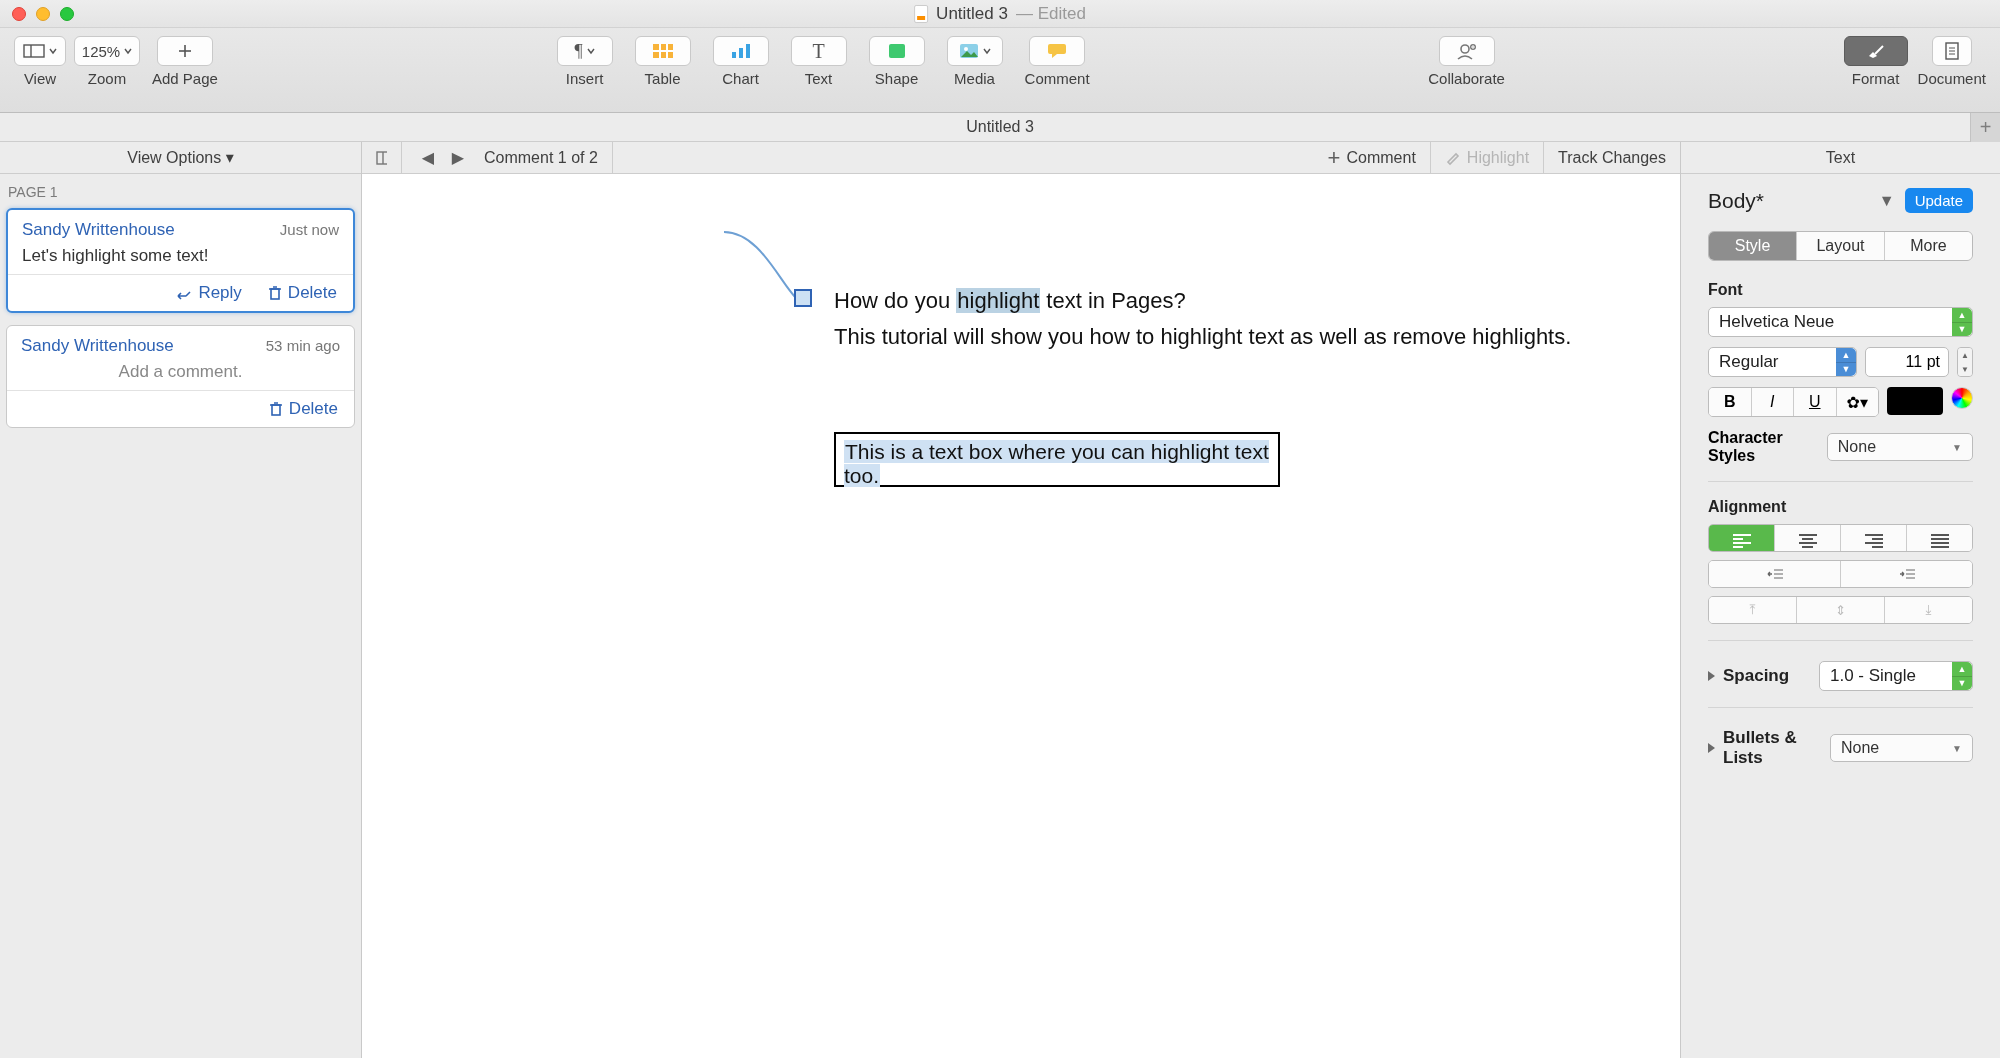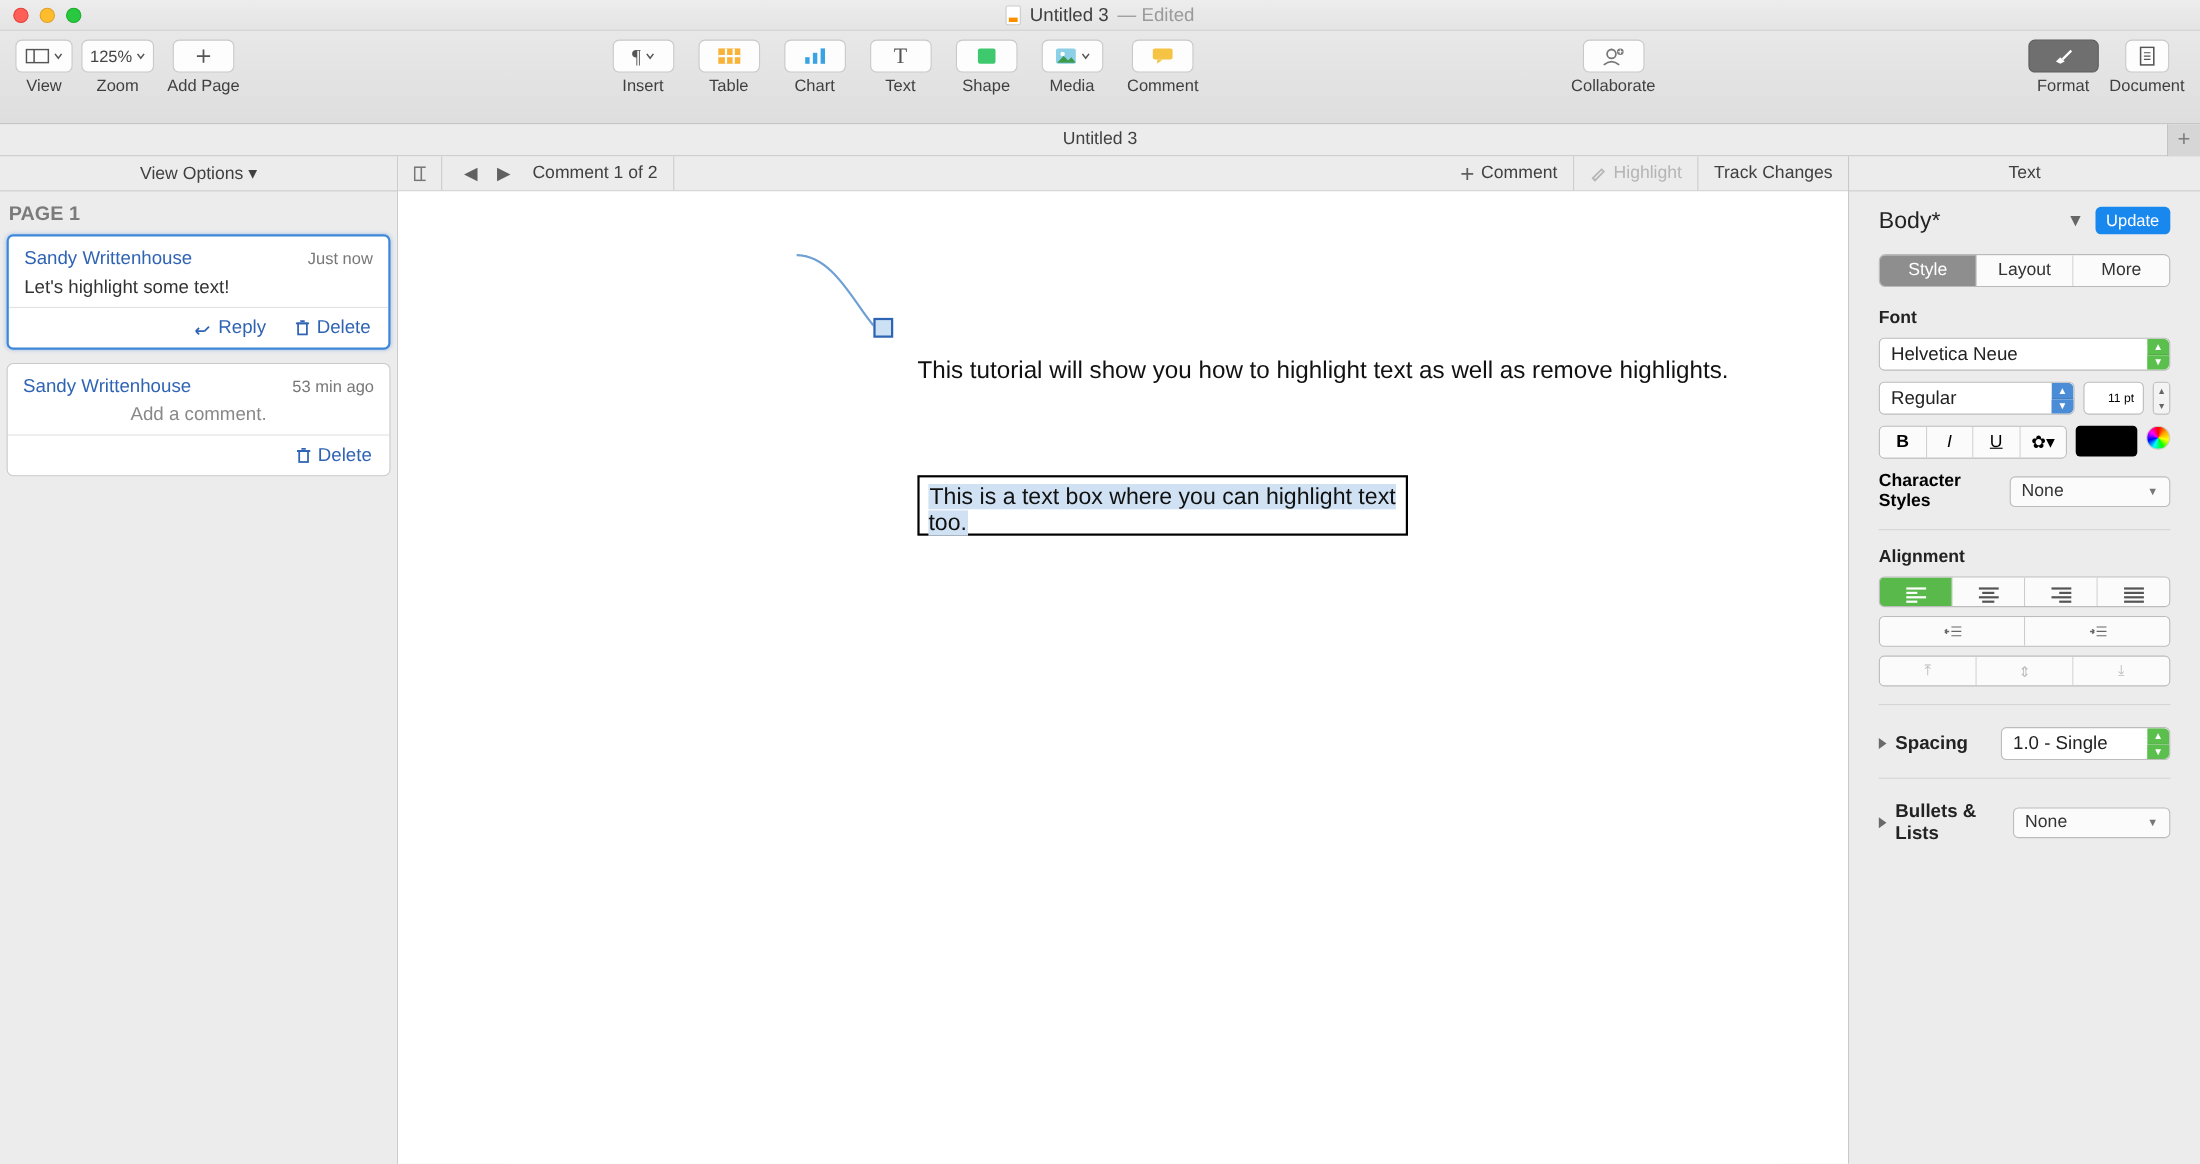--- a/index.html
+++ b/index.html
@@ -28,21 +28,21 @@
 
 .doc-title-bar { height: 29px; background: #ececec; border-bottom: 1px solid #cdcdcd; display:flex; align-items:center; position:relative; font-size:16px; color:#404040; }
 .doc-title-bar .dt-center { position:absolute; left:50%; transform:translateX(-50%); }
 .doc-title-bar .plus-tab { position:absolute; right:0; width:30px; height:29px; display:flex;align-items:center;justify-content:center; background:#d6d6d6; border-left:1px solid #c3c3c3; font-size:20px; color:#7d7d7d;}
 
 .main { display:flex; height: calc(1058px - 28px - 85px - 29px); }
 
 
 .comments-pane { width: 362px; background:#ececec; border-right:1px solid #c9c9c9; display:flex; flex-direction:column; }
 .comments-pane .view-opts { height:32px; border-bottom:1px solid #cdcdcd; display:flex; align-items:center; justify-content:center; font-size:16px; color:#404040; }
-.comments-pane .page-lbl { padding:10px 8px 8px; font-size:18px; color:#7b7b7b;font-weight:bold; }
+.comments-pane .page-lbl { padding:10px 8px 8px; font-size:14px; color:#7b7b7b; }
 .comment-card { margin:0 6px 12px; background:#fff; border:1px solid #c9c9c9; border-radius:6px; overflow:hidden; }
 .comment-card.active { border:2px solid #3e87d8; box-shadow:0 0 4px rgba(62,135,216,.4); }
 .cc-top { padding:10px 14px 8px; }
 .cc-head { display:flex; justify-content:space-between; align-items:baseline; }
 .cc-author { color:#2f63b4; font-size:17px; }
 .cc-time { color:#777; font-size:15px; }
 .cc-body { font-size:17px; color:#333; margin-top:6px; }
 .cc-body.placeholder { color:#888; text-align:center; }
 .cc-actions { border-top:1px solid #e2e2e2; display:flex; justify-content:flex-end; gap:26px; padding:8px 16px; }
 .cc-act { color:#2f63b4; font-size:17px; display:flex; align-items:center; gap:6px; }
@@ -78,21 +78,21 @@
 .seg button:last-child { border-right:none; }
 .seg button.on { background:#8e8e8e; color:#fff; }
 .sect-label { font-size:16px; font-weight:600; color:#222; margin:14px 0 8px; }
 .sect-row { display:flex; gap:8px; margin-bottom:10px; }
 .picker { flex:1; height:30px; background:#fff; border:1px solid #bcbcbc; border-radius:5px; display:flex; align-items:center; padding:0 10px; font-size:17px; color:#222; position:relative; }
 .picker .stepper { position:absolute; right:0; top:0; bottom:0; width:20px; display:flex; flex-direction:column; }
 .picker .stepper span { flex:1; background:#5bbf4d; display:flex;align-items:center;justify-content:center; color:#fff; font-size:9px; }
 .picker.blue .stepper span { background:#4a8dd6; }
 .picker .stepper span:first-child { border-top-right-radius:5px; border-bottom:1px solid rgba(0,0,0,.15);}
 .picker .stepper span:last-child { border-bottom-right-radius:5px; }
-.size-field { width:55px; height:30px; background:#fff; border:1px solid #bcbcbc; border-radius:5px; display:flex;align-items:center;justify-content:flex-end; padding:0 8px; font-size:11px; }
+.size-field { width:84px; height:30px; background:#fff; border:1px solid #bcbcbc; border-radius:5px; display:flex;align-items:center;justify-content:flex-end; padding:0 8px; font-size:16px; }
 .vstep { width:16px; height:30px; display:flex; flex-direction:column; border:1px solid #bcbcbc; border-radius:4px; overflow:hidden; }
 .vstep span { flex:1; background:#f3f3f3; display:flex;align-items:center;justify-content:center; font-size:8px; color:#666; }
 .style-btns { display:flex; border:1px solid #bcbcbc; border-radius:5px; overflow:hidden; }
 .style-btns button { flex:1; height:28px; background:#fbfbfb; border:none; border-right:1px solid #ccc; font-size:16px; }
 .style-btns button:last-child { border-right:none; }
 .color-swatch { width:56px; height:28px; background:#000; border-radius:4px; }
 .color-wheel { width:22px; height:22px; border-radius:50%; background: conic-gradient(red,orange,yellow,lime,cyan,blue,magenta,red); border:1px solid #ccc; }
 .charstyle-row { display:flex; align-items:center; justify-content:space-between; margin-top:12px; }
 .charstyle-row .lbl { font-size:16px; font-weight:700; }
 .mini-picker { width:154px; height:28px; background:#fbfbfb; border:1px solid #bcbcbc; border-radius:5px; display:flex; align-items:center; padding:0 10px; font-size:16px; color:#333; justify-content:space-between; }
@@ -385,20 +385,23 @@
         <span style="margin-left:6px;">Highlight</span>
       </div>
       <div class="cell" style="border-right:none;">Track Changes</div>
     </div>
 
     <div class="doc-canvas">
       <svg class="connector" viewBox="0 0 72 90">
         <path d="M0 6 C 35 6, 55 55, 72 72" fill="none" stroke="#6ea0d4" stroke-width="2"></path>
       </svg>
       <div class="comment-marker"></div>
+      <div class="paragraph p1">
+        <span>How do you </span><span class="hl">highlight</span><span> text in Pages?</span>
+      </div>
       <div class="paragraph p2">This tutorial will show you how to highlight text as well as remove highlights.</div>
       <div class="textbox">
         <span class="hl" style="background:#cfe1f3;">This is a text box where you can highlight text too.</span>
       </div>
     </div>
   </div>
 
   <div class="inspector">
     <div class="ins-title">Text</div>
     <div class="ins-body">

